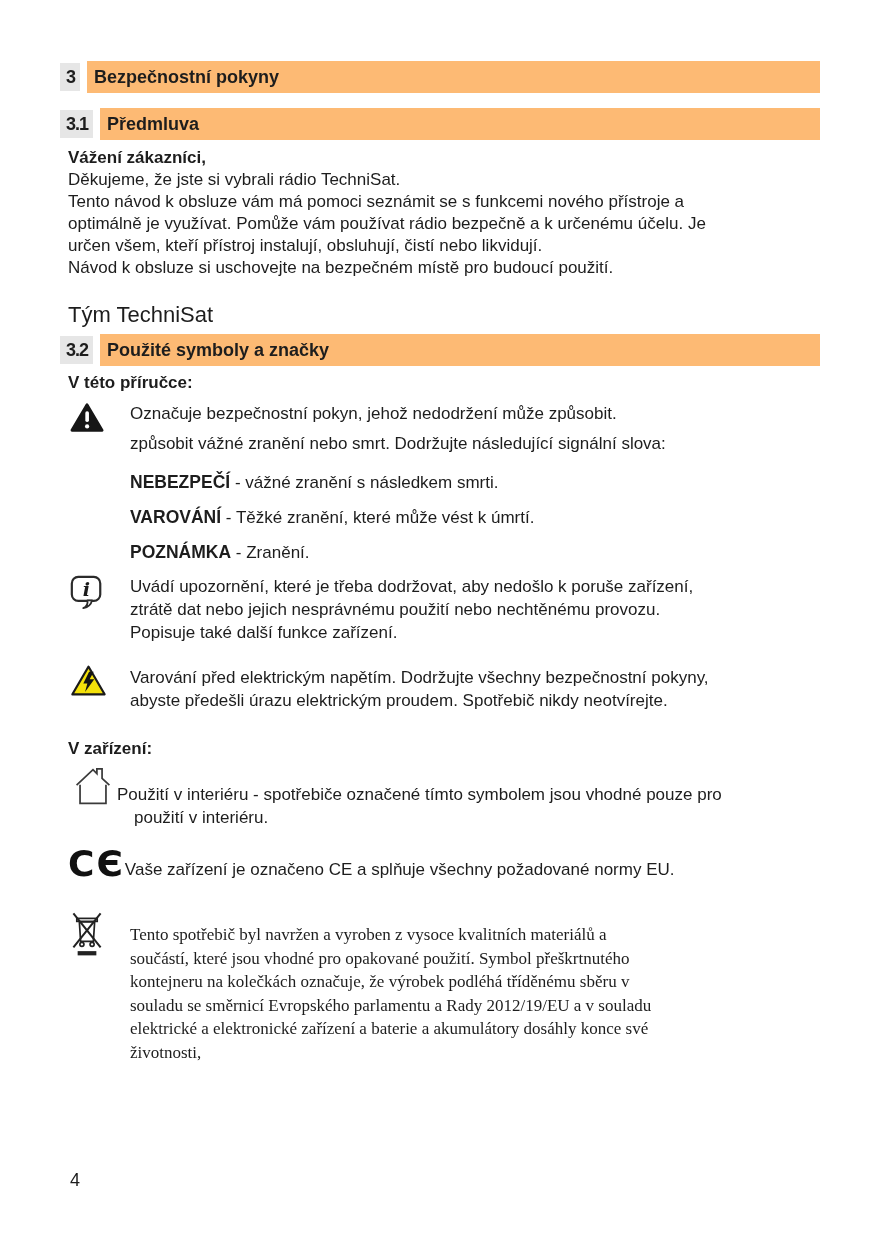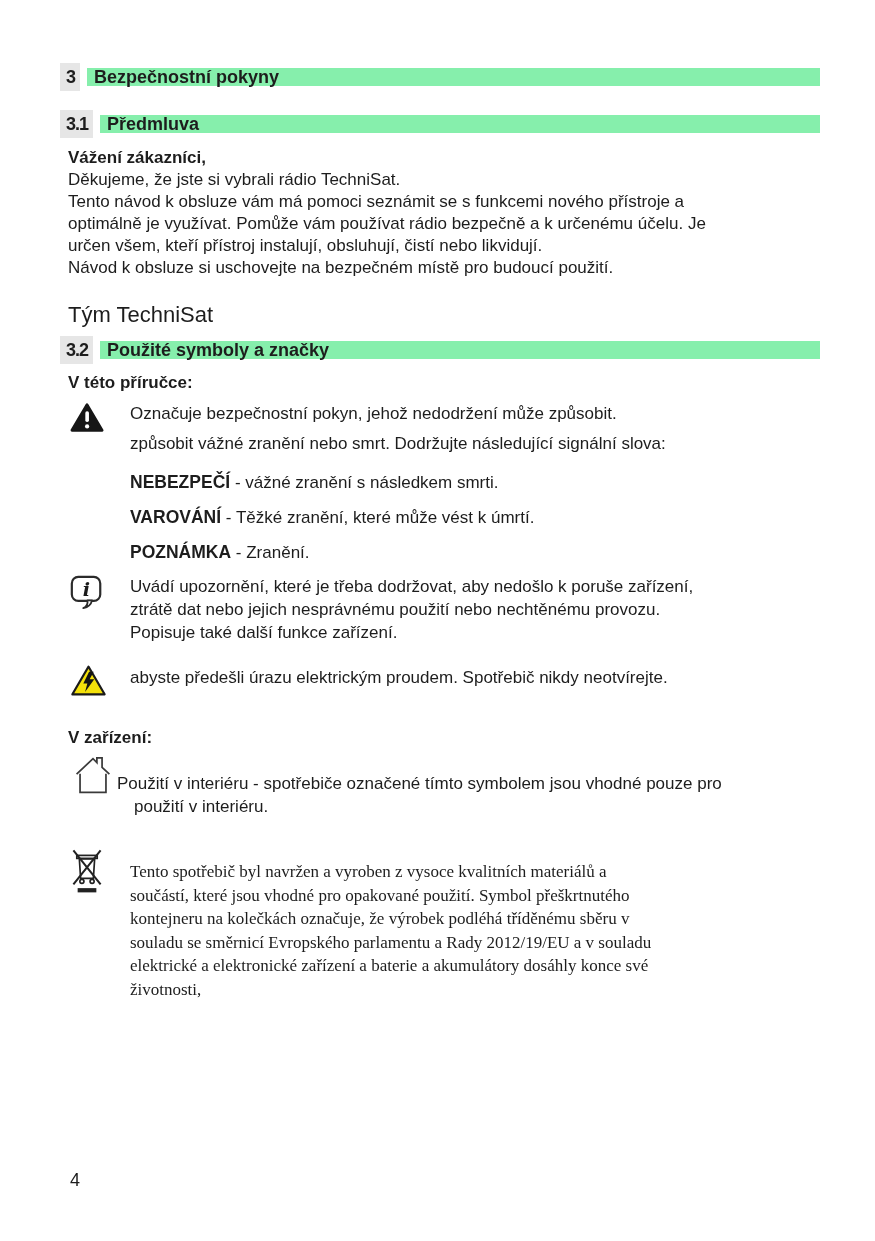--- a/index.html
+++ b/index.html
@@ -14,21 +14,21 @@
     padding:63px 55px 0 68px;
     overflow:hidden;
   }
   
   .hbar{display:flex;align-items:center;height:28px;margin-left:-8px;}
   .hnum{
     background:#e6e6e6;height:28px;display:flex;align-items:center;
     padding:0 5px 0 6px;font-weight:bold;font-size:18px;letter-spacing:-1px;
   }
   .htitle{
-    background:#86efac;height:18px;flex:1;display:flex;align-items:center;
+    background:#fdba74;height:32px;flex:1;display:flex;align-items:center;
     margin-left:7px;padding-left:7px;font-weight:bold;font-size:18px;
   }
   .h2gap{margin-top:19px;border-radius:13px;}
   .h3gap{margin-top:10px;}
   
   .bold-line{font-weight:bold;font-size:17px;line-height:22px;}
   .salutation{margin-top:9px;}
   .para{font-size:17px;line-height:22px;}
   .signoff{margin-top:25px;font-size:22px;line-height:22px;}
   .subhead{margin-top:8px;font-weight:bold;font-size:17px;line-height:22px;}
@@ -133,39 +133,48 @@
   </div>
 
   <div class="media elec-row">
     <div class="icon-cell">
       <svg width="37" height="33" viewBox="0 0 64 56" aria-hidden="true">
         <path d="M32 4 L60 52 L4 52 Z" fill="#f4e10a" stroke="#1a1a1a" stroke-width="3.5" stroke-linejoin="round"></path>
         <path d="M33 13 L23 33 L30 33 L26 48 L42 26 L34 26 L41 13 Z" fill="#141414"></path>
       </svg>
     </div>
     <div class="text-cell">
+      <div class="ln">Varování před elektrickým napětím. Dodržujte všechny bezpečnostní pokyny,</div>
       <div class="ln">abyste předešli úrazu elektrickým proudem. Spotřebič nikdy neotvírejte.</div>
     </div>
   </div>
 
   <div class="subhead device-head">V zařízení:</div>
 
   <div class="media house-row">
     <div class="icon-cell">
       <svg width="38" height="41" viewBox="0 0 44 47" fill="none" stroke="#3a3a3a" stroke-width="2" aria-hidden="true">
         <path d="M3 22 L22 4 L26.5 8.5 L26.5 3 L32.5 3 L32.5 14 L41 22" stroke-linejoin="miter"></path>
         <path d="M7 21.5 L7 43 L37 43 L37 21.5"></path>
       </svg>
     </div>
     <div class="text-cell">
       <div class="ln">Použití v interiéru - spotřebiče označené tímto symbolem jsou vhodné pouze pro</div>
       <div class="ln indent2">použití v interiéru.</div>
     </div>
   </div>
 
+  <div class="media ce-row">
+    <div class="icon-cell">
+      <span class="ce-mark"><span>C</span><span>Є</span></span>
+    </div>
+    <div class="text-cell">
+      <div class="ln">Vaše zařízení je označeno CE a splňuje všechny požadované normy EU.</div>
+    </div>
+  </div>
 
   <div class="media weee-row">
     <div class="icon-cell">
       <svg width="34" height="50" viewBox="0 0 40 58" fill="none" stroke="#222" stroke-width="2" aria-hidden="true">
         <rect x="8" y="13" width="24" height="3.5"></rect>
         <path d="M11 17 L29 17 L27.5 40 L12.5 40 Z"></path>
         <circle cx="14" cy="43.5" r="2.4"></circle>
         <circle cx="26" cy="43.5" r="2.4"></circle>
         <path d="M4 7 L36 47 M36 7 L4 47" stroke-width="2.4"></path>
         <rect x="9" y="51.5" width="22" height="5" fill="#222" stroke="none"></rect>

